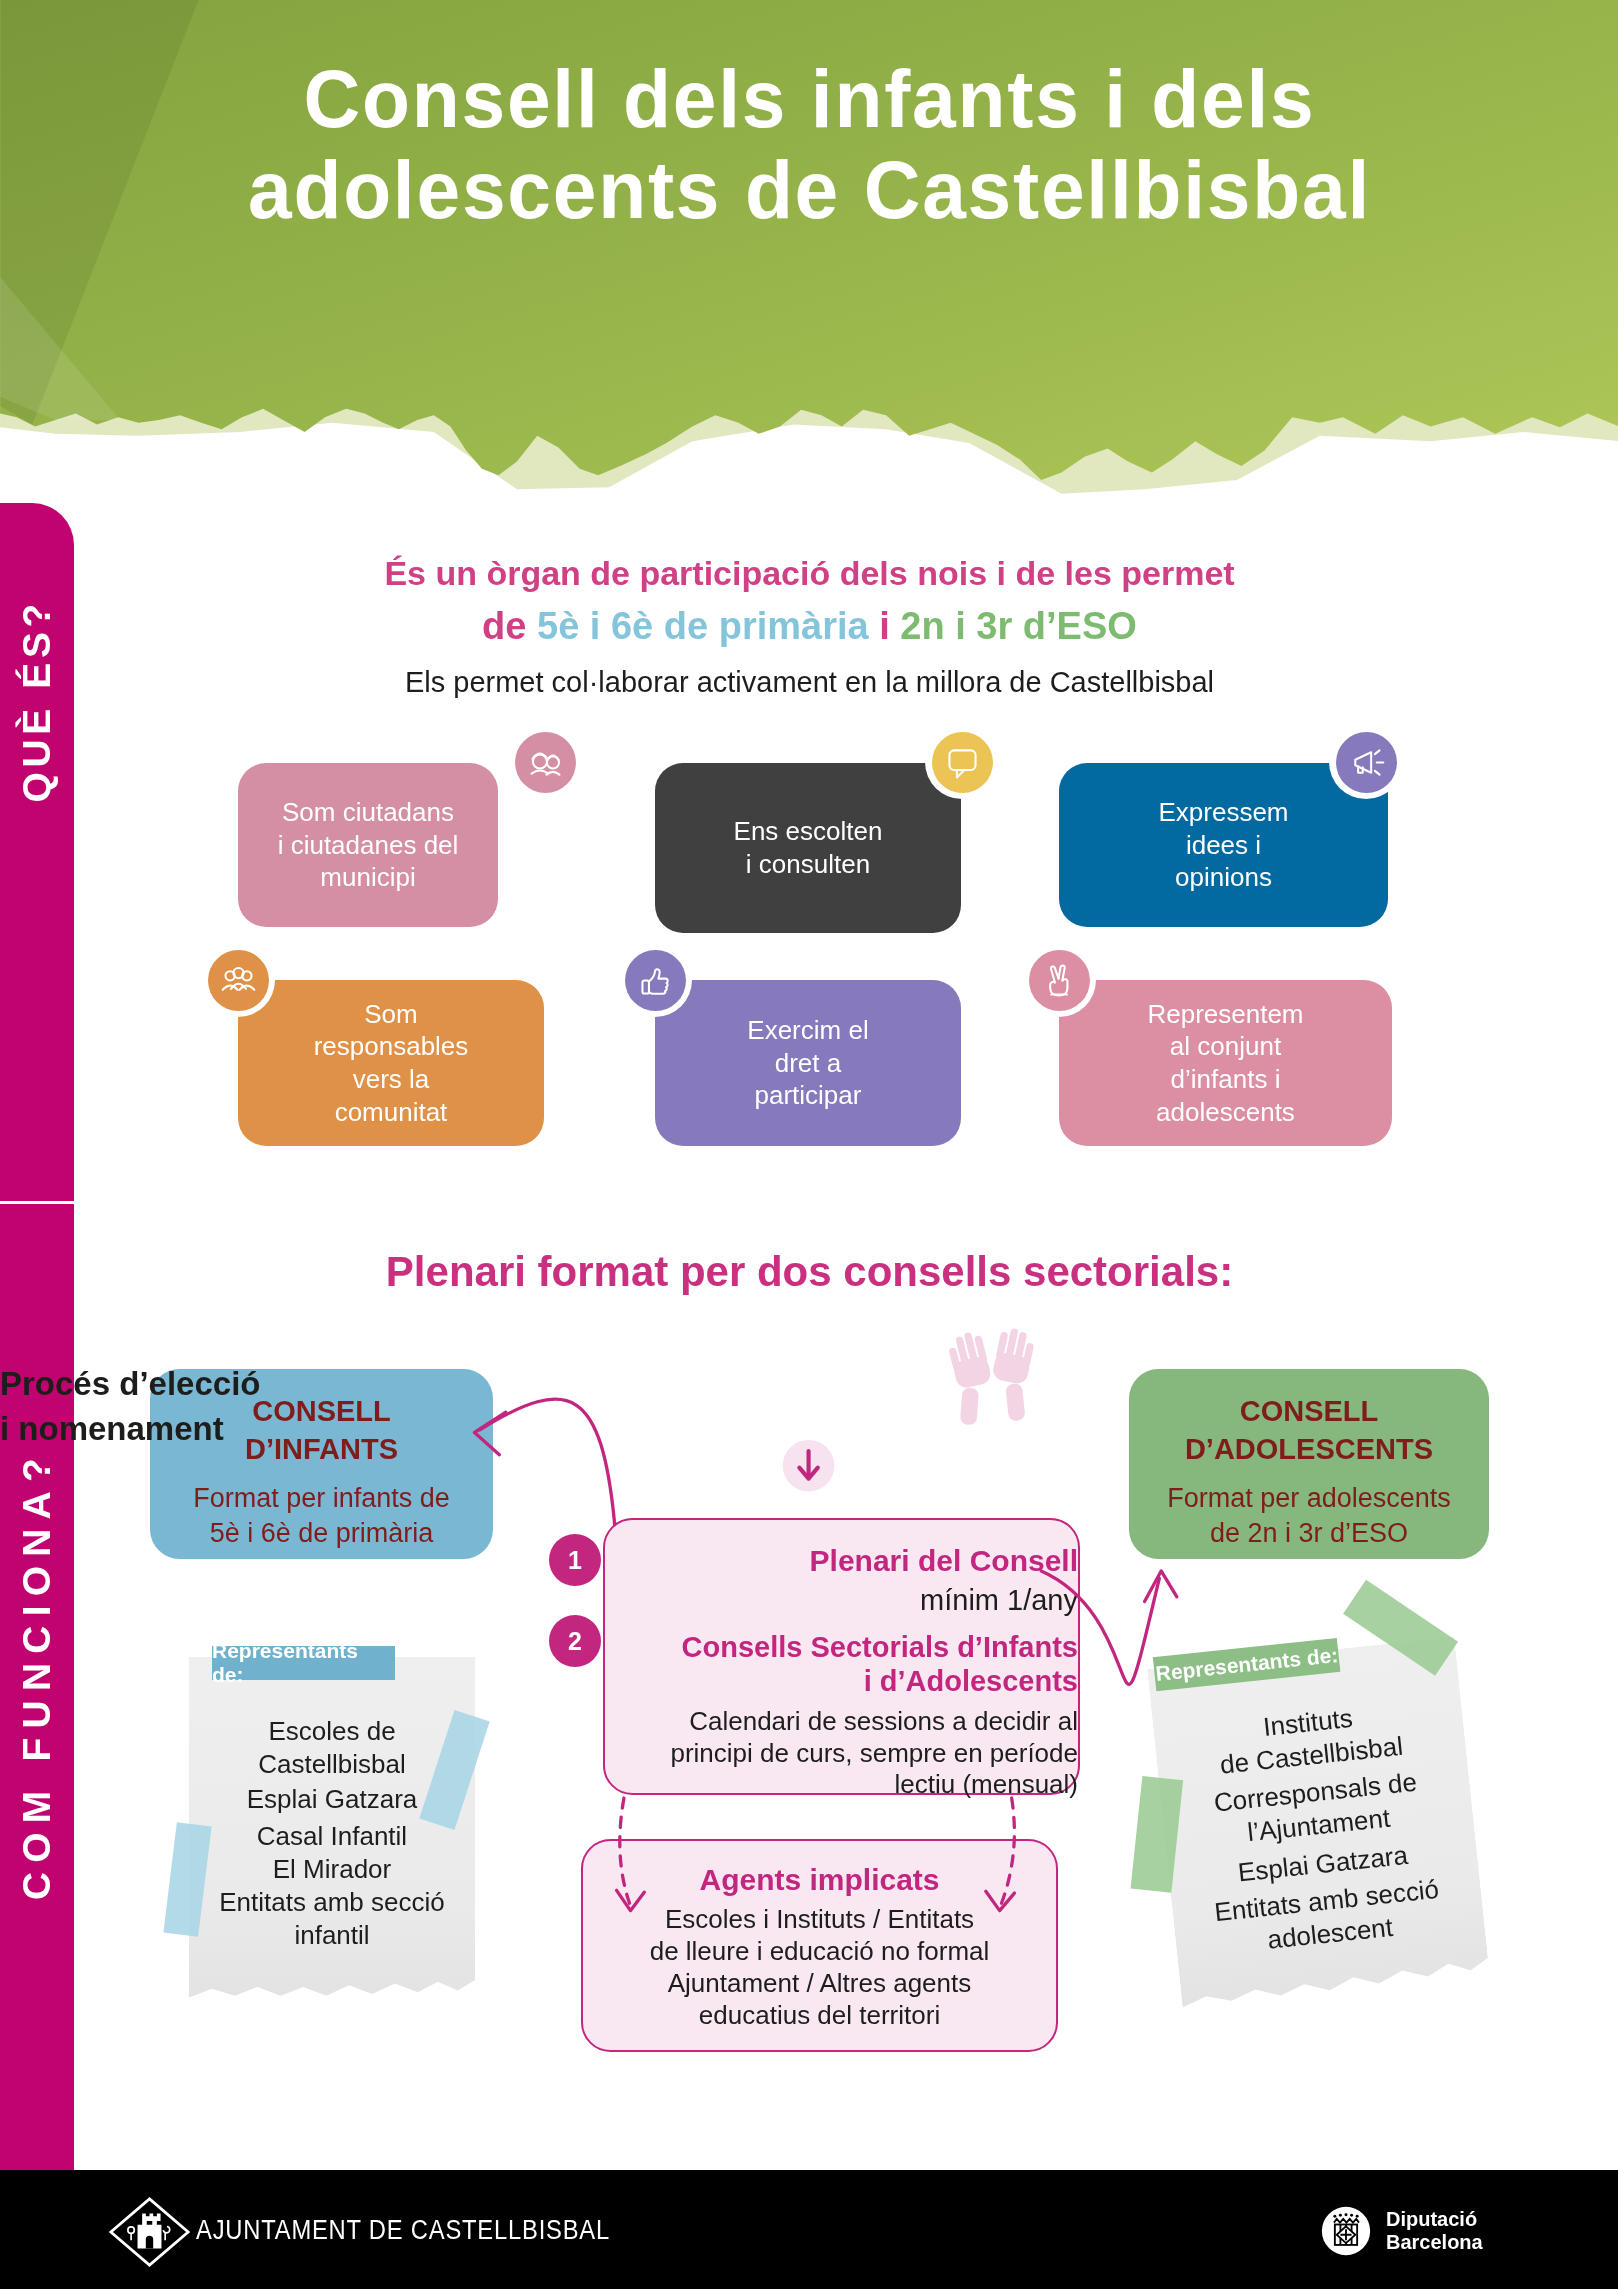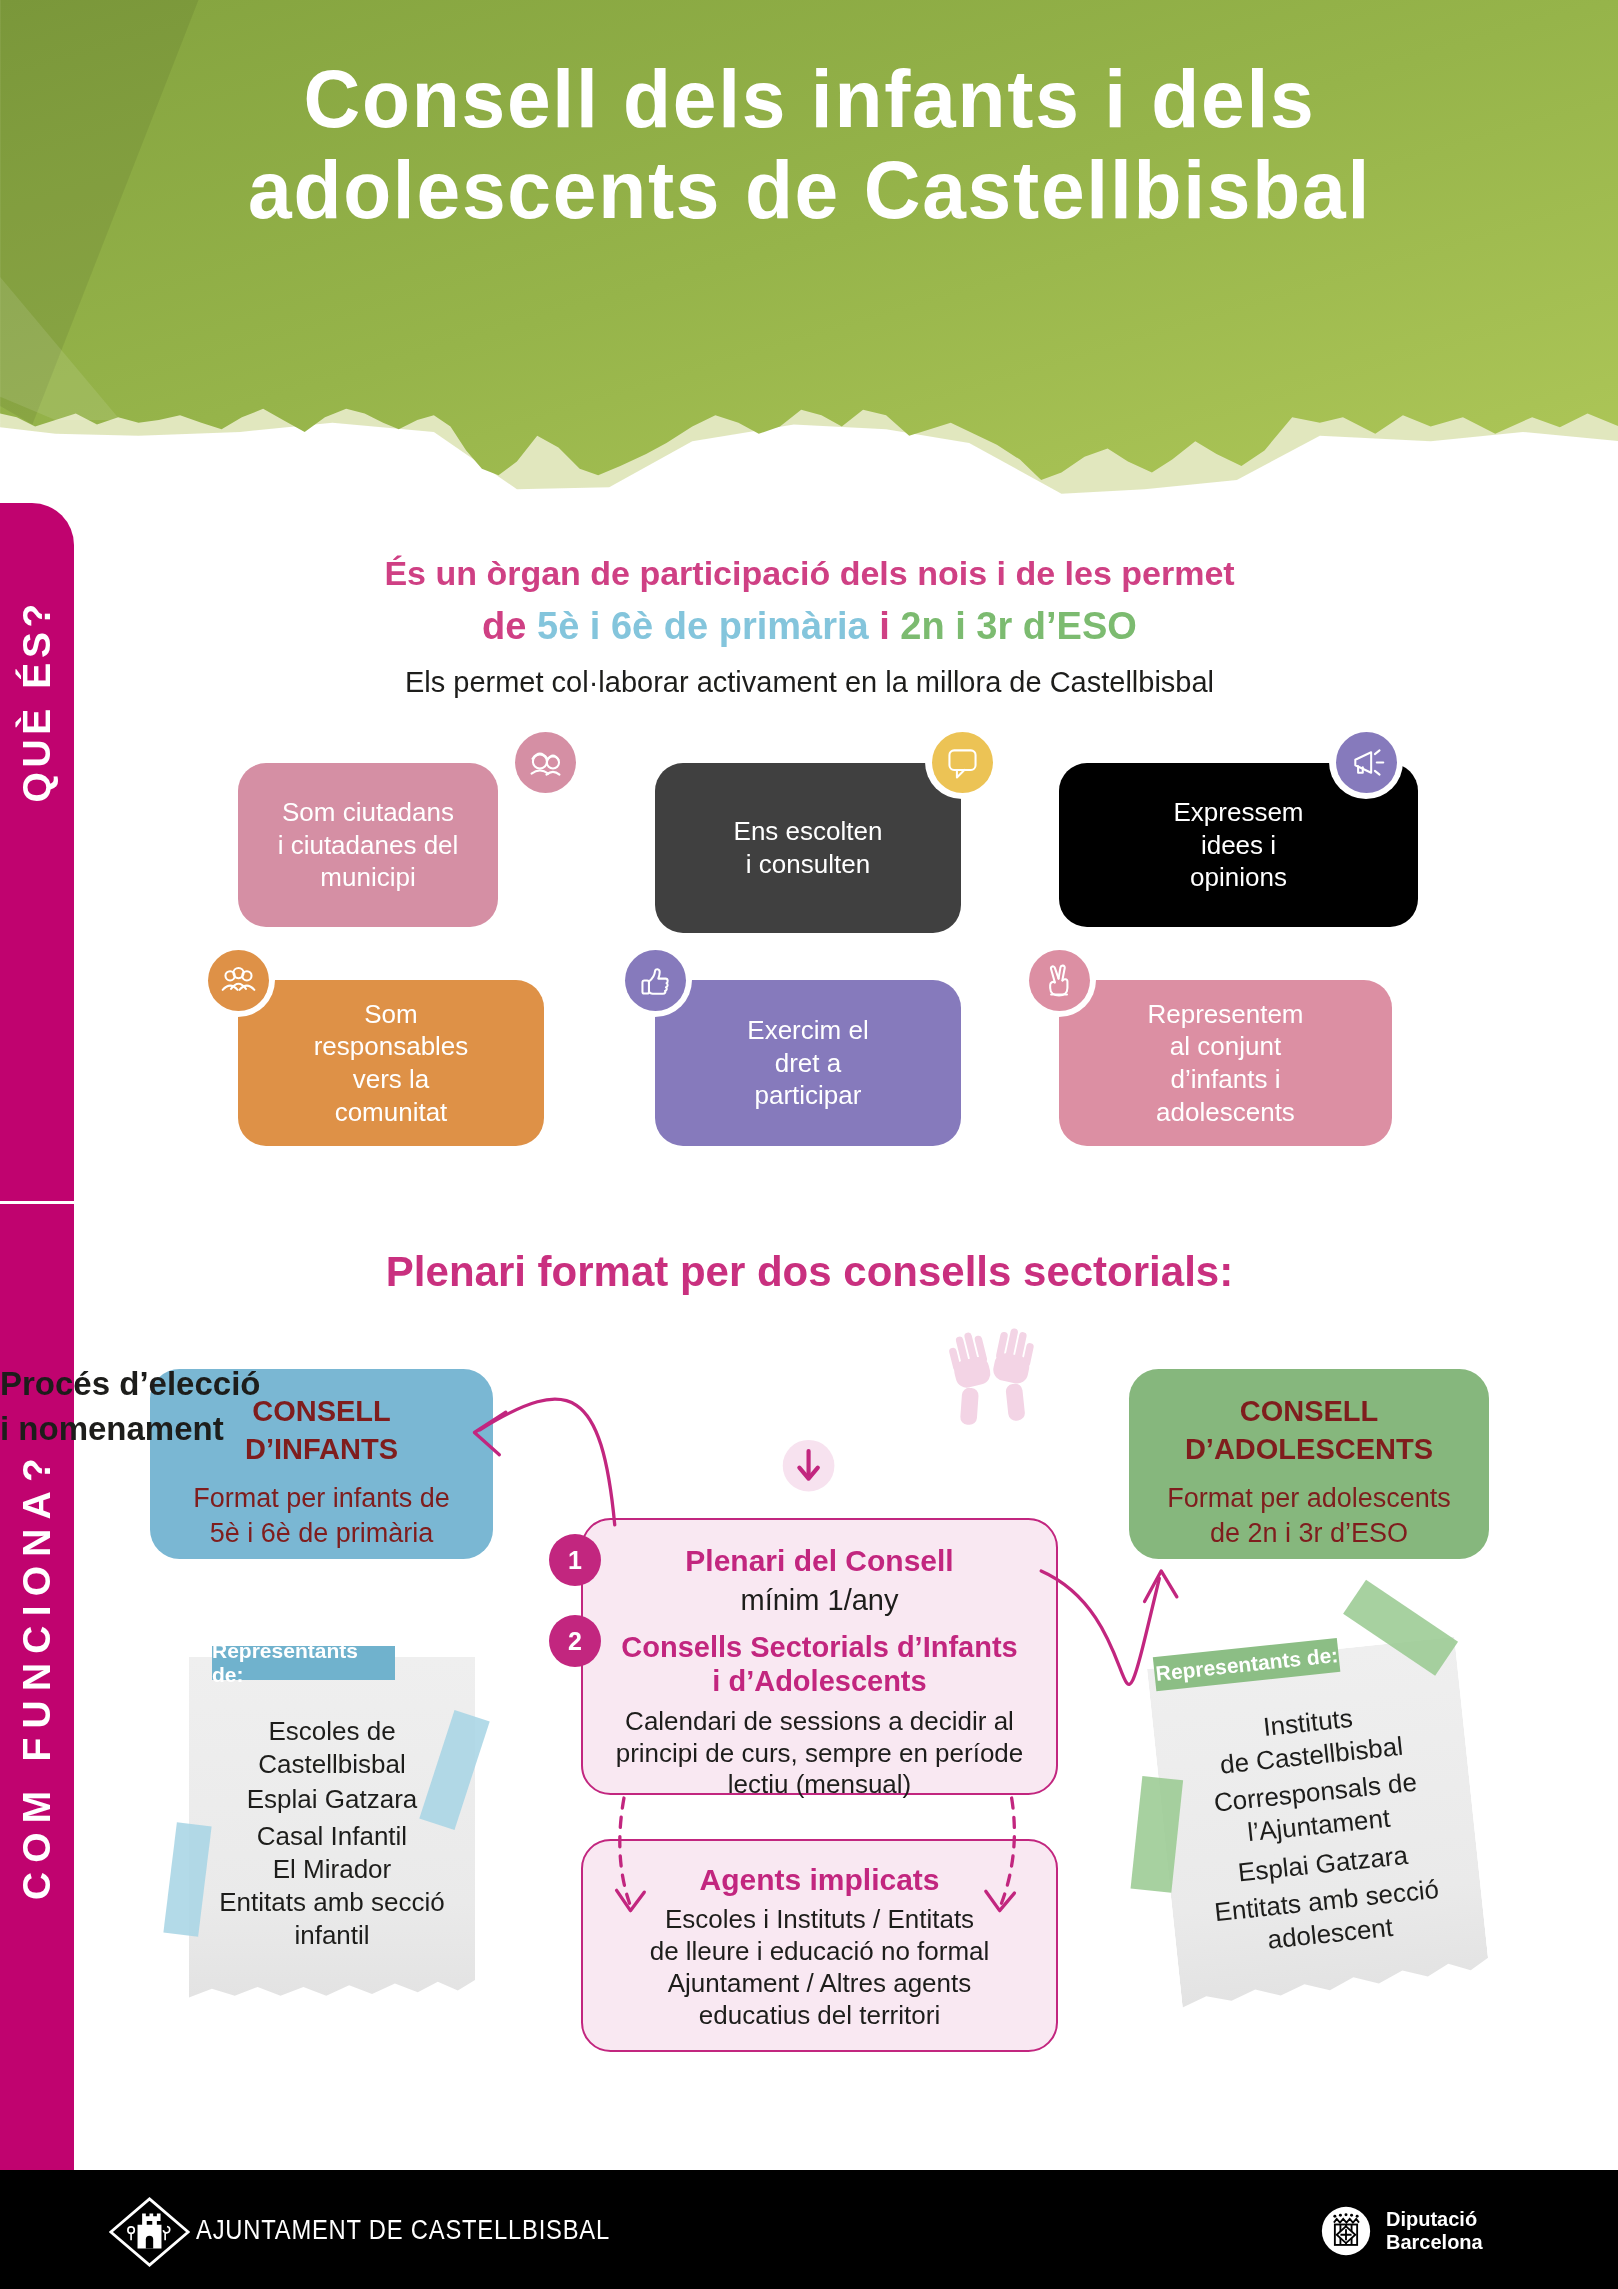--- a/index.html
+++ b/index.html
@@ -103,21 +103,21 @@
 
   <div id="intro1" class="intro-line">És un òrgan de participació dels nois i de les permet</div>
   <div id="intro2" class="intro-line"><span>de </span><span class="blue">5è i 6è de primària</span><span> i </span><span class="green">2n i 3r d’ESO</span></div>
   <div id="intro3" class="intro-line">Els permet col·laborar activament en la millora de Castellbisbal</div>
 
   <div class="card pre" style="left:238px;top:763px;width:260px;height:164px;background:#d58fa4;">Som ciutadans
 i ciutadanes del
 municipi</div>
   <div class="card pre" style="left:655px;top:763px;width:306px;height:170px;background:#404040;">Ens escolten
 i consulten</div>
-  <div class="card pre" style="left:1059px;top:763px;width:359px;height:164px;background:#000000;">Expressem
+  <div class="card pre" style="left:1059px;top:763px;width:329px;height:164px;background:#0369a1;">Expressem
 idees i
 opinions</div>
   <div class="card pre" style="left:238px;top:980px;width:306px;height:166px;background:#de9147;">Som
 responsables
 vers la
 comunitat</div>
   <div class="card pre" style="left:655px;top:980px;width:306px;height:166px;background:#867abc;">Exercim el
 dret a
 participar</div>
   <div class="card pre" style="left:1059px;top:980px;width:333px;height:166px;background:#dc8fa3;">Representem
@@ -221,21 +221,21 @@
         <rect x="0" y="6" width="8" height="30" rx="4"></rect>
         <rect x="10" y="0" width="8" height="36" rx="4"></rect>
         <rect x="20" y="2" width="8" height="34" rx="4"></rect>
         <rect x="30" y="12" width="8" height="26" rx="4"></rect>
         <rect x="0" y="28" width="38" height="30" rx="12"></rect>
         <rect x="22" y="58" width="18" height="40" rx="8" transform="rotate(-18 31 78)"></rect>
       </g>
     </g>
   </svg>
 
-  <div class="pinkbox" style="left:581px;top:1518px;width:473px;height:273px;">
+  <div class="pinkbox" style="left:603px;top:1518px;width:473px;height:273px;text-align:right;">
     <div class="mag-b" style="margin-top:24px;font-size:30px;">Plenari del Consell</div>
     <div class="blk" style="font-size:29px;margin-top:5.5px;">mínim 1/any</div>
     <div class="mag-b pre" style="font-size:29px;margin-top:13px;line-height:1.2;">Consells Sectorials d’Infants
 i d’Adolescents</div>
     <div class="blk pre" style="font-size:26px;margin-top:7.4px;line-height:1.2;">Calendari de sessions a decidir al
 principi de curs, sempre en període
 lectiu (mensual)</div>
   </div>
   <div class="numbadge" style="left:549px;top:1534px;">1</div>
   <div class="numbadge" style="left:549px;top:1615px;">2</div>

